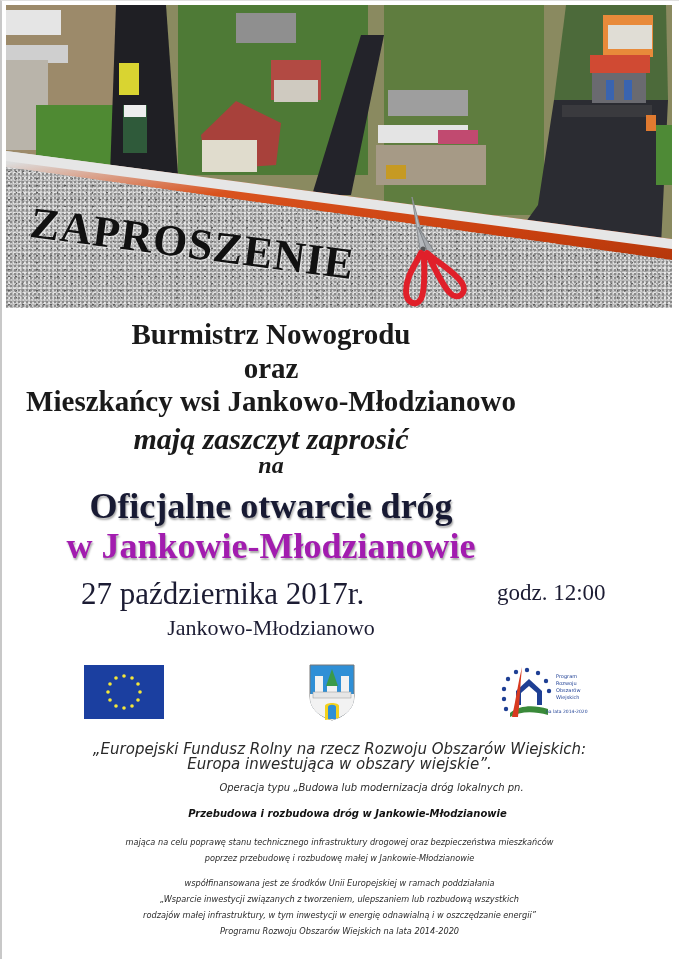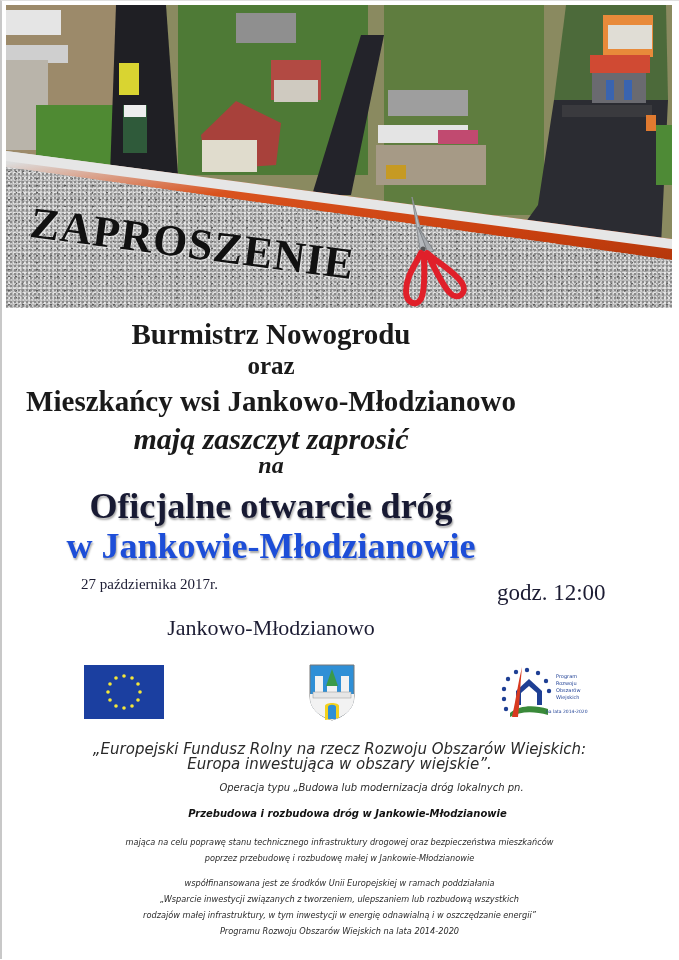--- a/index.html
+++ b/index.html
@@ -44,27 +44,27 @@
     font-family: "Liberation Serif", serif; font-weight: bold; font-size: 44px;
     color: #111; letter-spacing: 1px;
     transform-origin: left top; transform: rotate(7.5deg);
     text-shadow: 1px 1px 1px rgba(255,255,255,0.6);
   }
   .scissors { position: absolute; left: 388px; top: 192px; width: 80px; height: 112px; }
 
   
   .line { position: absolute; left: 0; width: 542px; text-align: center; color: #1a1a1a; }
   .l-burmistrz { top: 318px; font-size: 29px; font-weight: bold; }
-  .l-oraz { top: 352px; font-size: 25px; font-weight: bold; }
+  .l-oraz { top: 352px; font-size: 29px; font-weight: bold; }
   .l-mieszk { top: 385px; font-size: 29px; font-weight: bold; }
   .l-maja { top: 422px; font-size: 30px; font-weight: bold; font-style: italic; }
   .l-na { top: 452px; font-size: 24px; font-weight: bold; font-style: italic; }
   .l-event1 { top: 485px; font-size: 36px; font-weight: bold; color: #181a33; text-shadow: 1px 2px 2px rgba(0,0,0,0.35); }
-  .l-event2 { top: 525px; font-size: 36px; font-weight: bold; color: #1d4ed8; text-shadow: 1px 2px 2px rgba(0,0,0,0.35); }
-  .date { position: absolute; left: 81px; top: 576px; font-size: 15px; color: #1c1c33; }
+  .l-event2 { top: 525px; font-size: 36px; font-weight: bold; color: #a21caf; text-shadow: 1px 2px 2px rgba(0,0,0,0.35); }
+  .date { position: absolute; left: 81px; top: 576px; font-size: 31px; color: #1c1c33; }
   .time { position: absolute; left: 497px; top: 580px; font-size: 23px; color: #1c1c33; }
   .place { top: 615px; font-size: 22px; color: #1c1c33; }
 
   
   .logo-eu { position: absolute; left: 84px; top: 665px; width: 80px; height: 54px; }
   .logo-coat { position: absolute; left: 309px; top: 664px; width: 46px; height: 57px; }
   .logo-prow { position: absolute; left: 496px; top: 663px; width: 92px; height: 58px; }
 
   
   .sm { position: absolute; left: 0; width: 679px; text-align: center;

